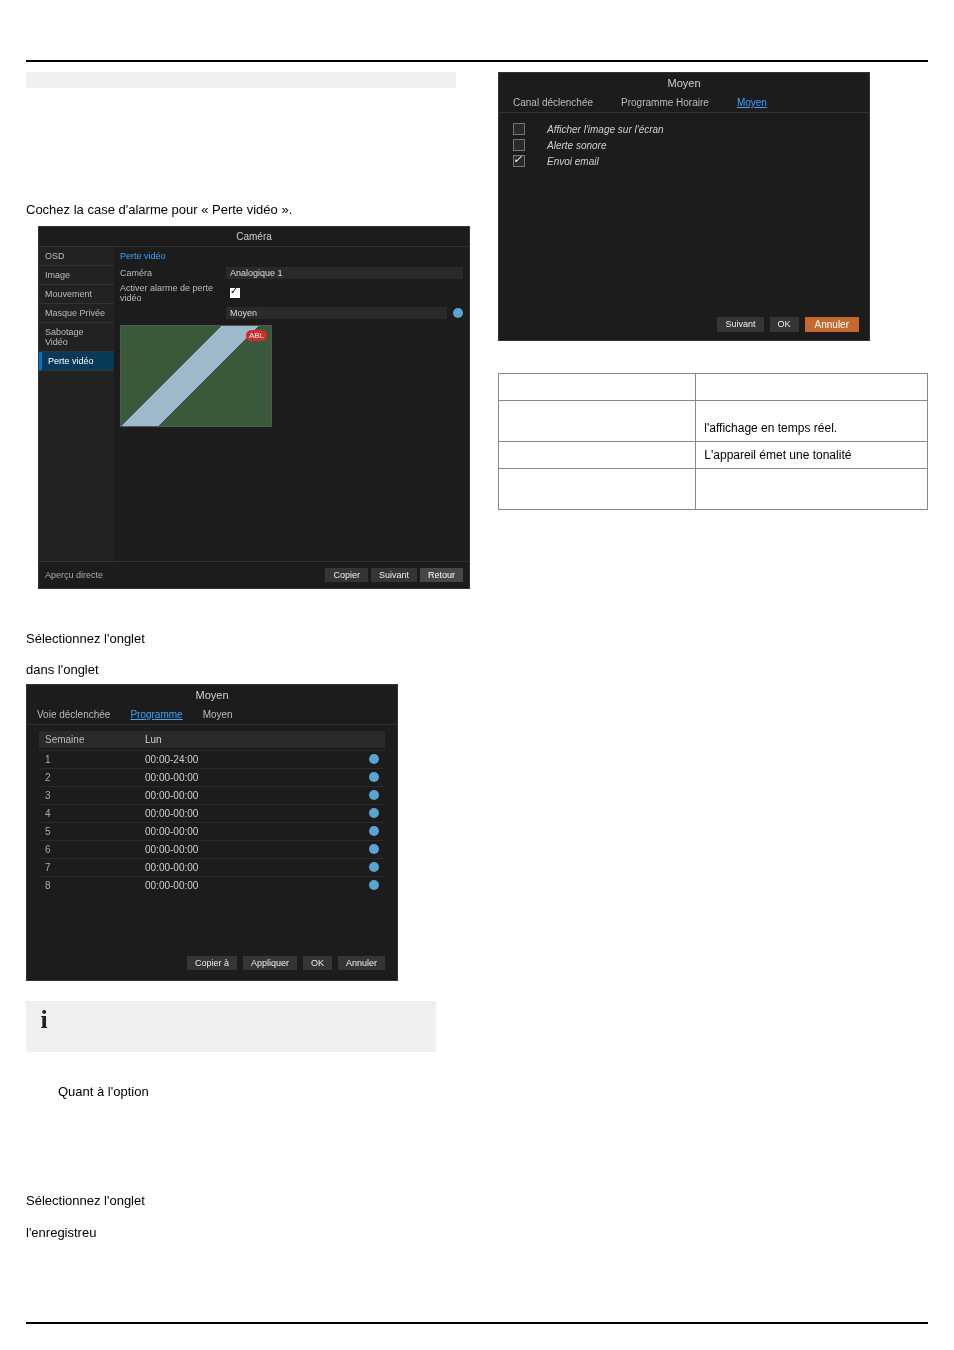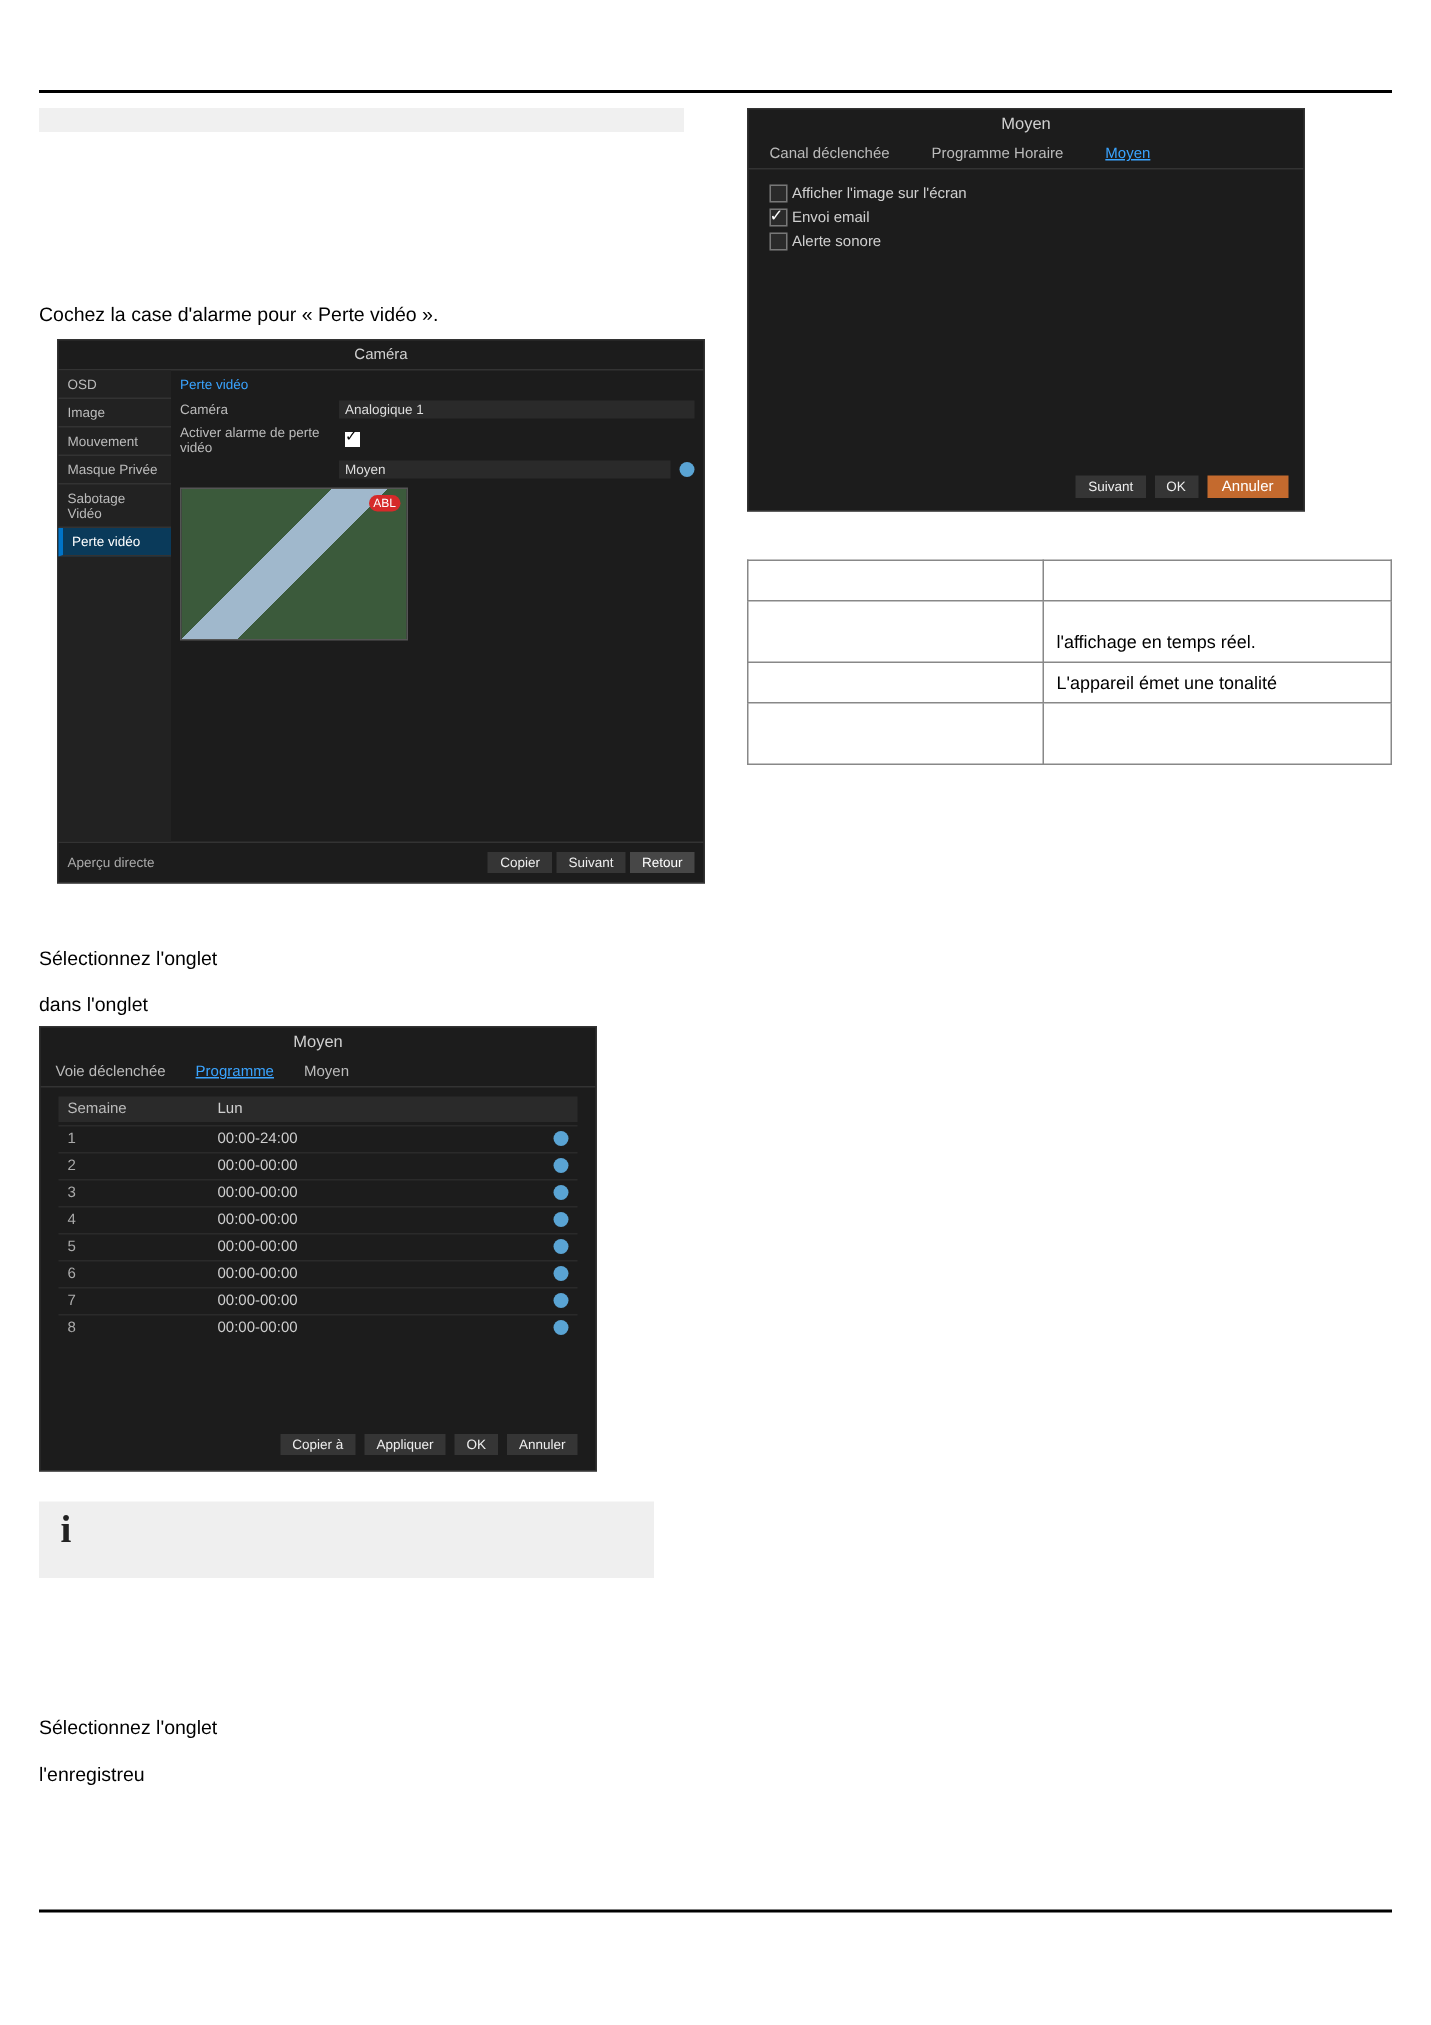--- a/index.html
+++ b/index.html
@@ -49,21 +49,21 @@
   .sched-row .gear { }
   .sched-foot { display: flex; justify-content: flex-end; gap: 6px; padding: 10px 12px; }
 
   
   .moy { background: #1c1c1c; color: #d0d0d0; border: 1px solid #333; width: 370px; font-size: 10px; }
   .moy-title { text-align: center; padding: 4px 0; font-size: 11px; }
   .moy-tabs { display: flex; font-size: 10px; border-bottom: 1px solid #333; }
   .moy-tabs div { padding: 4px 14px; color: #bbb; }
   .moy-tabs div.on { color: #3aa4ff; text-decoration: underline; }
   .moy-body { padding: 8px 14px; min-height: 180px; }
-  .moy-item { display: flex; align-items: center; gap: 3px; padding: 2px 0; font-size: 10px; }
+  .moy-item { display: flex; align-items: center; gap: 22px; padding: 2px 0; font-size: 10px; font-style: italic; }
   .chk { width: 10px; height: 10px; border: 1px solid #777; display: inline-block; position: relative; background: #2a2a2a; }
   .chk.on::after { content: "✓"; position: absolute; top: -3px; left: -1px; font-size: 11px; color: #fff; }
   .moy-foot { display: flex; justify-content: flex-end; gap: 6px; padding: 8px 10px; }
   .btn-orange { background: #c46a2e; color: #fff; padding: 2px 10px; font-size: 10px; }
 
   
   .note-box { display: flex; background: #efefef; width: 410px; margin-top: 20px; }
   .note-icon { width: 36px; display: flex; align-items: flex-start; justify-content: center; padding-top: 4px; }
   .note-icon span { font-family: Georgia, serif; font-size: 26px; font-weight: bold; color: #222; }
   .note-body { flex: 1; padding: 6px 8px; font-size: 13px; line-height: 1.5; color: #000; }
@@ -195,46 +195,47 @@
         </div>
       </div>
 
       <div class="note-box">
         <div class="note-icon">
             <span>i</span>
           </div>
         <div class="note-body">&nbsp;<br>&nbsp;</div>
       </div>
 
+      <p style="margin-top:30px; margin-left:32px;">Quant à l'option</p>
 
       <p style="margin-top:90px;">Sélectionnez l'onglet</p>
       <p style="margin-top:12px;">l'enregistreu</p>
     </div>
 
     <div class="col-right">
 
       <div class="moy">
         <div class="moy-title">Moyen</div>
         <div class="moy-tabs">
           <div>Canal déclenchée</div>
           <div>Programme Horaire</div>
           <div class="on">Moyen</div>
         </div>
         <div class="moy-body" id="moy-body">
             <div class="moy-item">
               <span class="chk"></span>
               <span>Afficher l'image sur l'écran</span>
             </div>
             <div class="moy-item">
+              <span class="chk"></span>
+              <span>Alerte sonore</span>
+            </div>
+            <div class="moy-item">
               <span class="chk on"></span>
               <span>Envoi email</span>
-            </div>
-            <div class="moy-item">
-              <span class="chk"></span>
-              <span>Alerte sonore</span>
             </div>
           </div>
         <div class="moy-foot">
           <span class="btn-dark">Suivant</span>
           <span class="btn-dark">OK</span>
           <span class="btn-orange">Annuler</span>
         </div>
       </div>
 
       <table class="opt-table">

